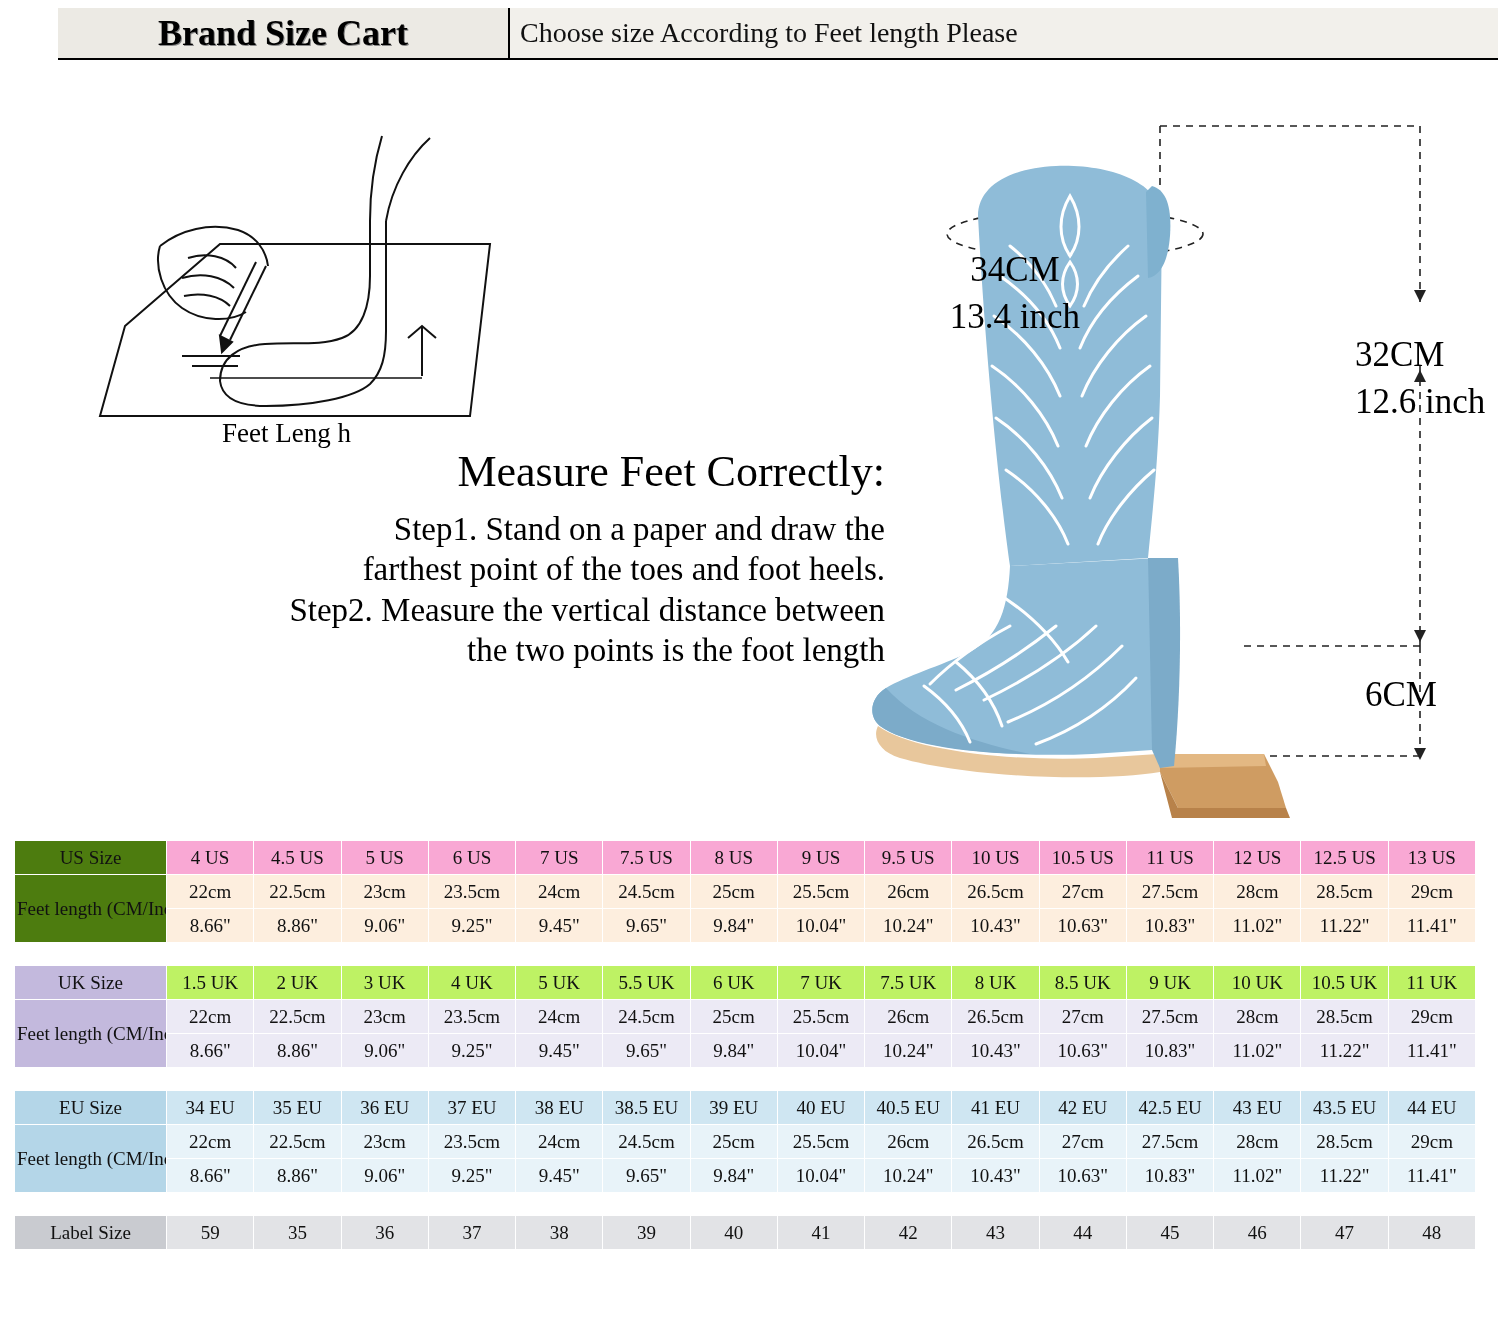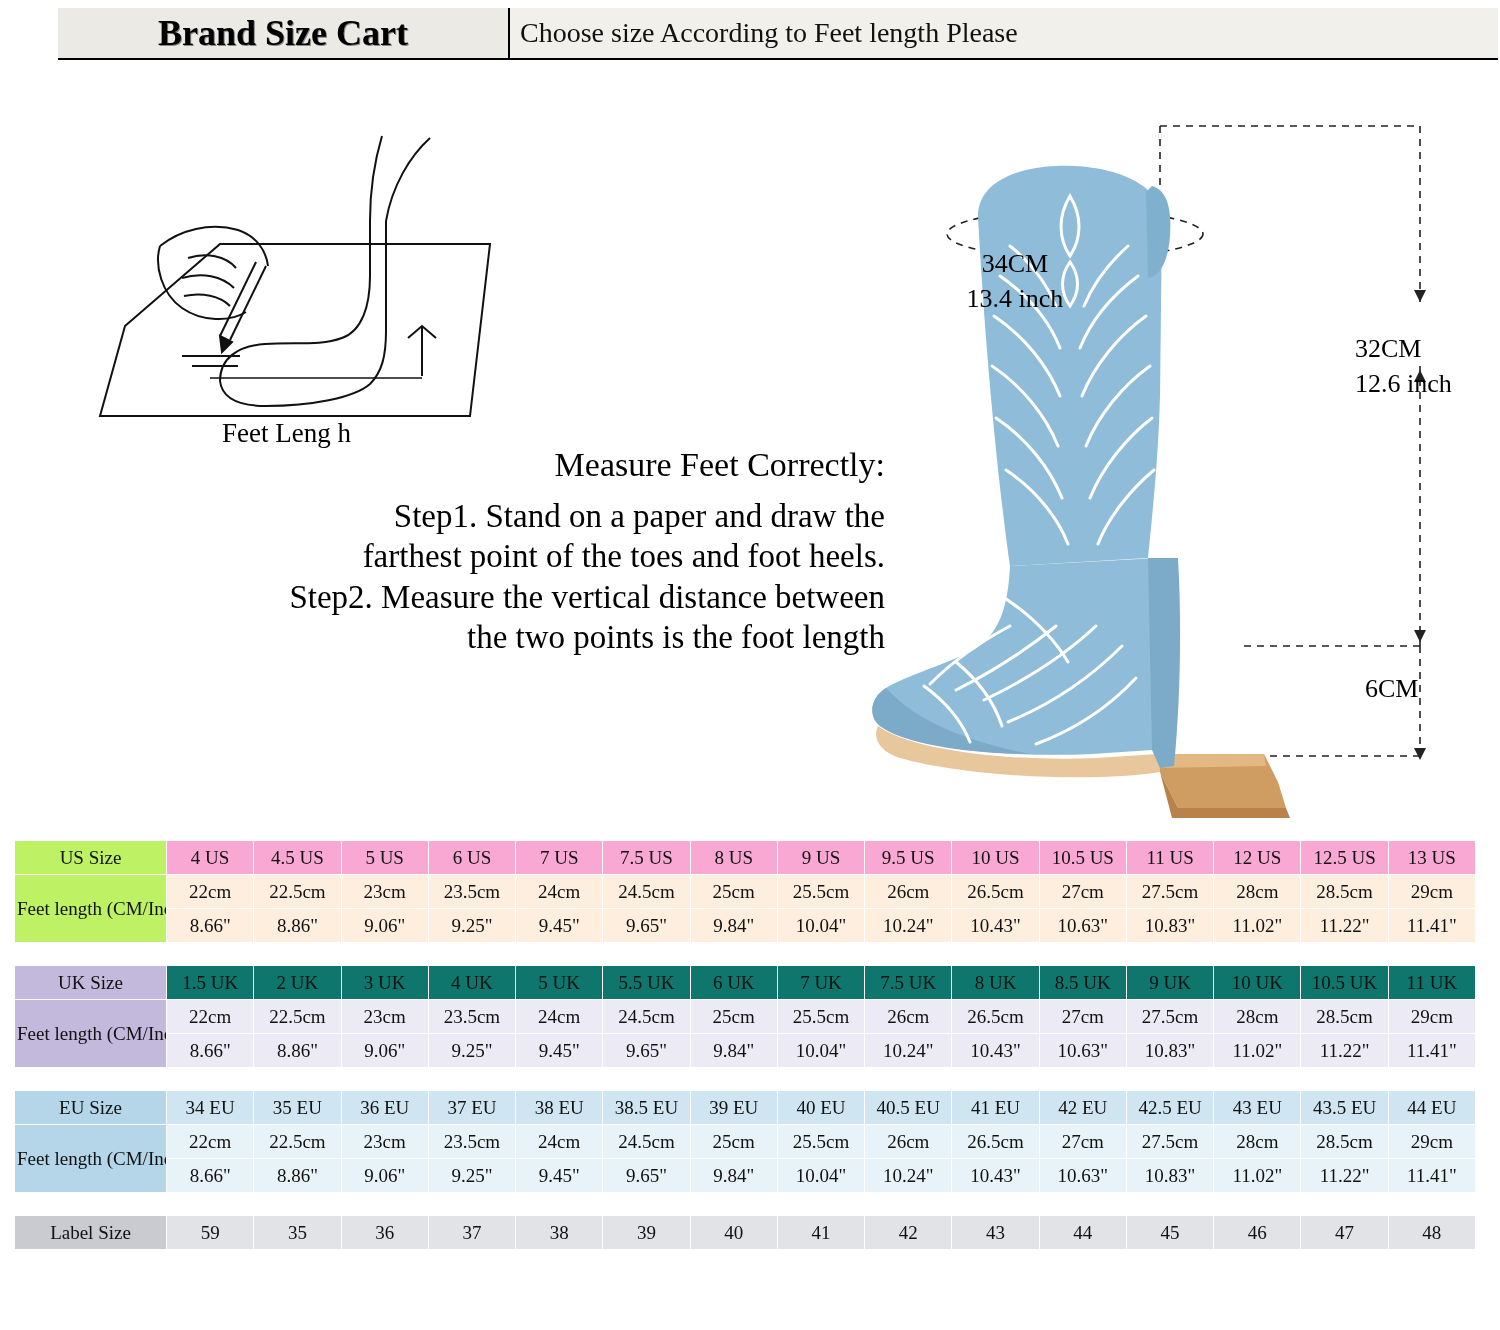--- a/index.html
+++ b/index.html
@@ -78,21 +78,21 @@
     font-family: "Liberation Serif", serif;
     color: #000;
   }
 
   .measure-block {
     position: absolute;
     left: 35px; top: 380px;
     width: 850px;
   }
   .measure-title {
-    font-size: 34px;
+    font-size: 44px;
     font-family: "Liberation Serif", serif;
     margin-bottom: 12px;
   }
   .step-line {
     font-size: 33px;
     font-family: "Liberation Serif", serif;
     line-height: 1.22;
     white-space: pre;
   }
   .step-indent {
@@ -101,21 +101,21 @@
 
   
   .boot-panel {
     position: absolute;
     left: 860px; top: 66px;
     width: 640px; height: 760px;
   }
   .dim-text {
     position: absolute;
     font-family: "Liberation Serif", serif;
-    font-size: 26px;
+    font-size: 35px;
     text-align: center;
     line-height: 1.35;
     color: #000;
   }
   #dim-circum { left: 60px; top: 180px; width: 190px; }
   #dim-height { left: 495px; top: 265px; width: 140px; text-align: left;}
   #dim-heel   { left: 505px; top: 605px; width: 120px; text-align: left;}
 
   
   .tables {
@@ -138,26 +138,26 @@
     padding: 0 2px;
     color: #111;
     white-space: nowrap;
     overflow: hidden;
   }
   td.label-cell {
     font-size: 21px;
     font-weight: normal;
   }
   
-  .us .label-cell { background: #bef264; }
+  .us .label-cell { background: #4d7c0f; }
   .us .hdr { background: #f9a8d4; }
   .us .val { background: #fdeede; }
   
   .uk .label-cell { background: #c3b9dd; }
-  .uk .hdr { background: #0f766e; }
+  .uk .hdr { background: #bef264; }
   .uk .val { background: #eceaf5; }
   
   .eu .label-cell { background: #b4d6e8; }
   .eu .hdr { background: #cfe6f2; }
   .eu .val { background: #e8f3f9; }
   
   .lbl .label-cell { background: #c9cbd0; }
   .lbl .hdr { background: #e2e3e6; }
 
   .two-line {

